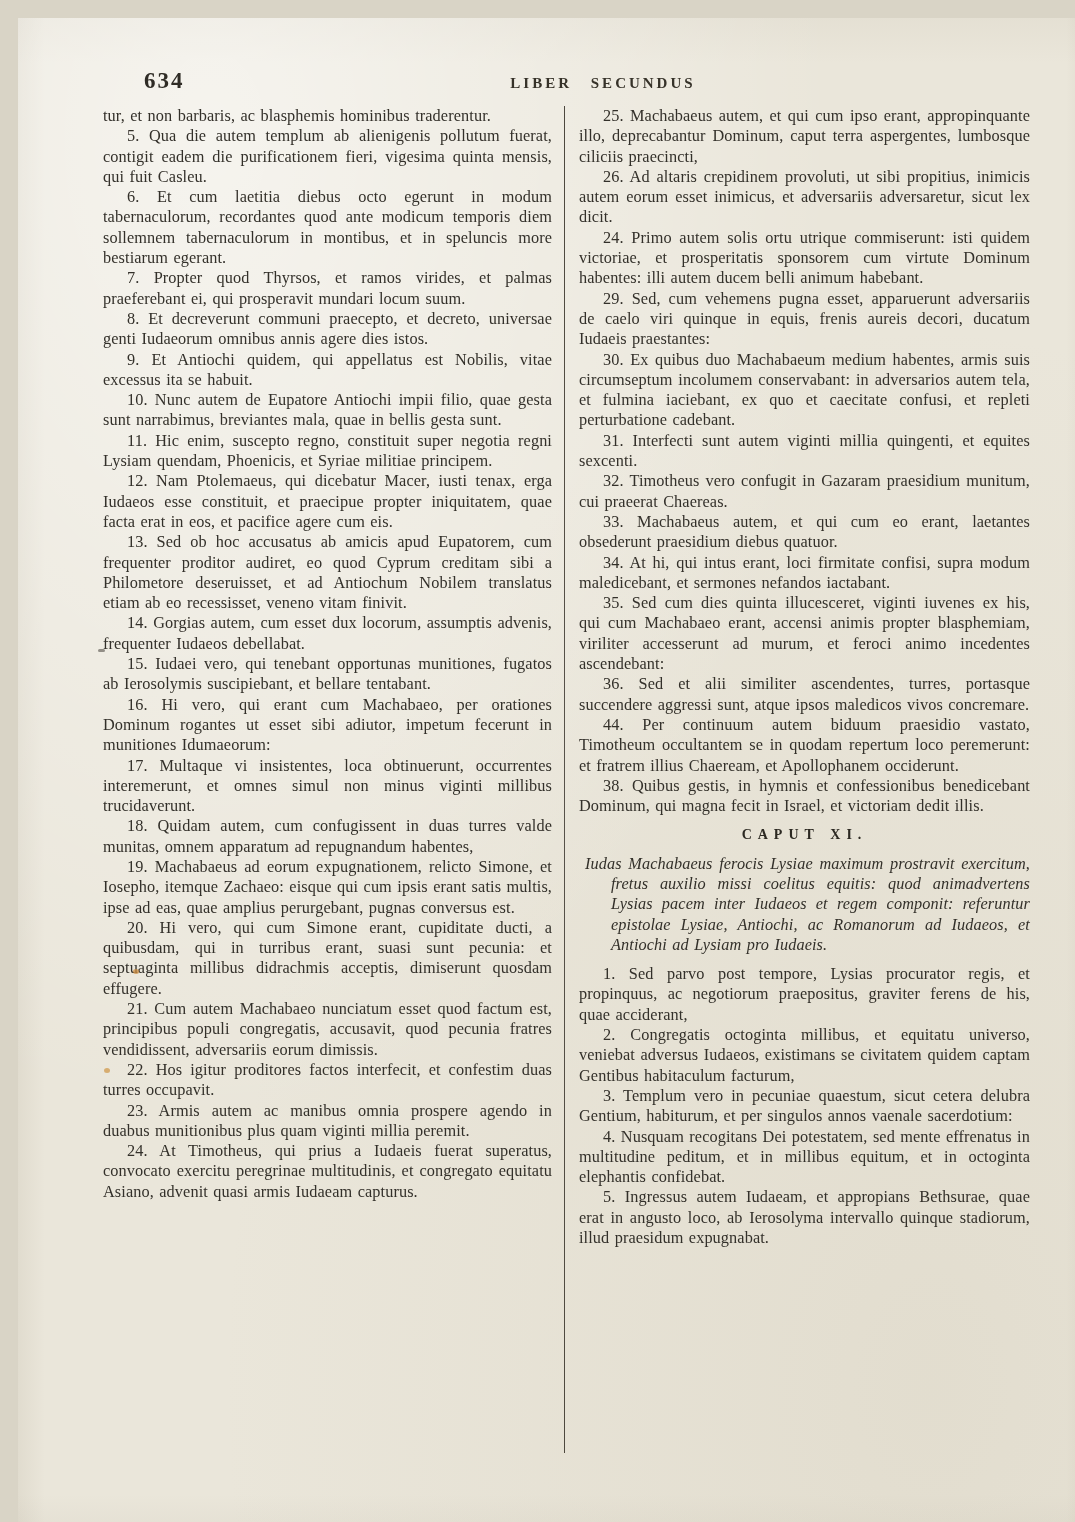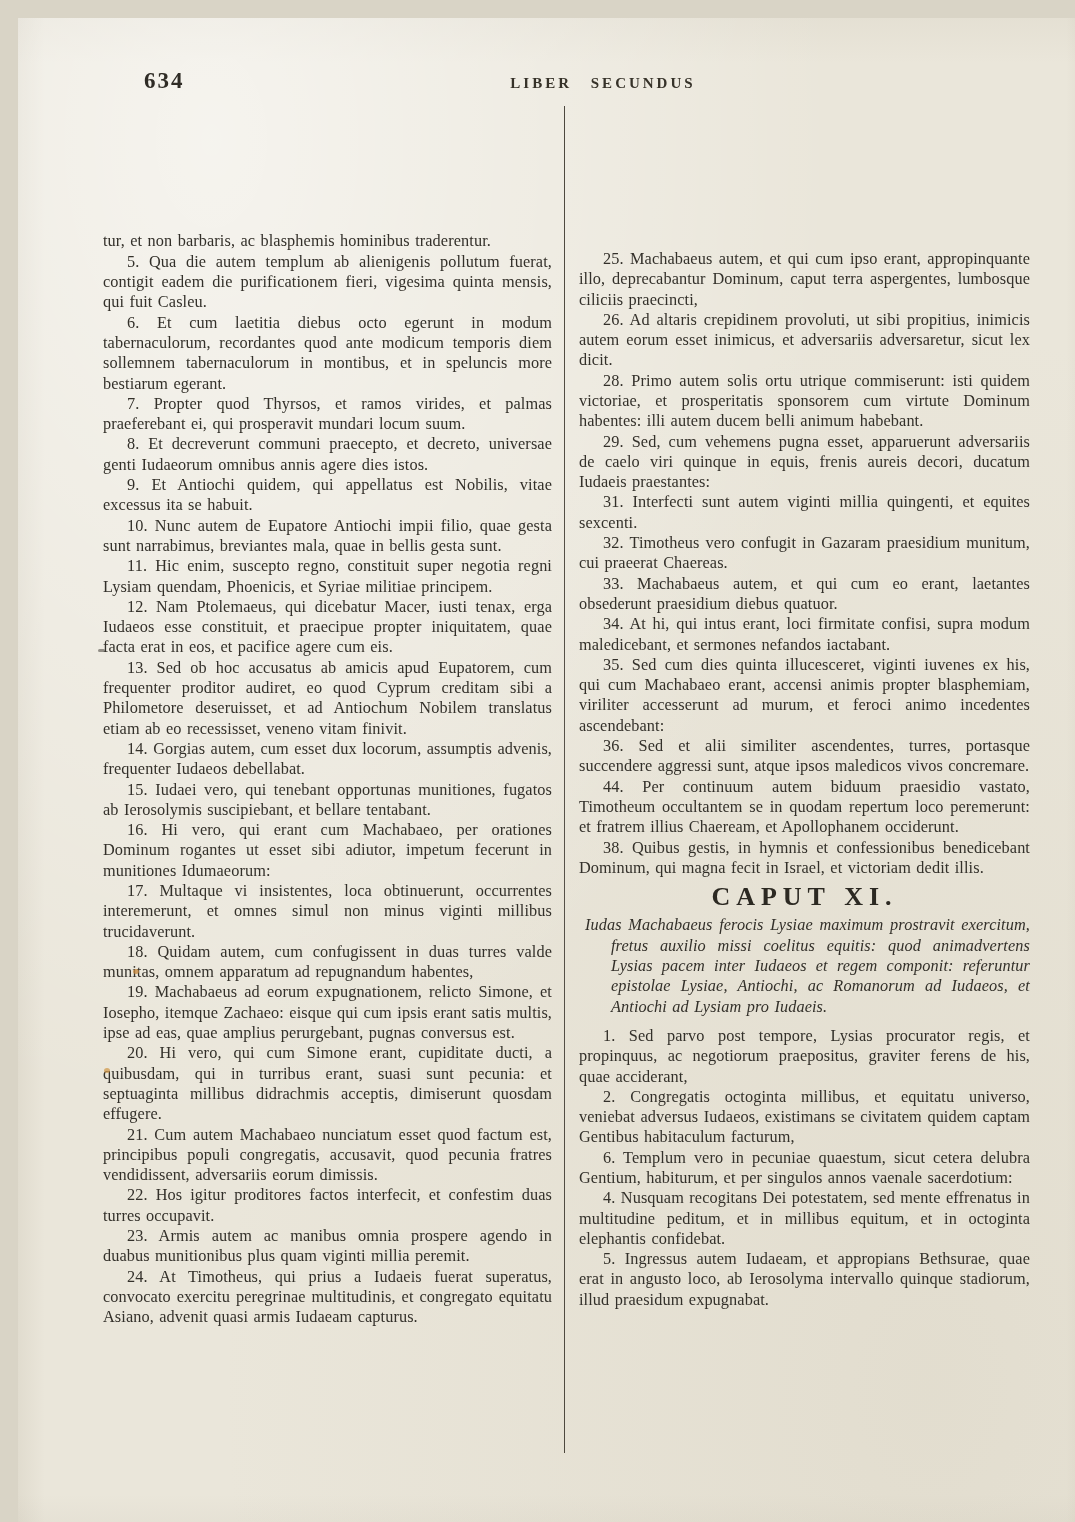--- a/index.html
+++ b/index.html
@@ -42,21 +42,21 @@
     letter-spacing: 3px;
     word-spacing: 12px;
     color: #363229;
   }
   .columns {
     position: absolute;
     left: 85px;
     top: 88px;
     width: 928px;
     display: flex;
-    align-items: center;
+    align-items: flex-start;
   }
   .col {
     text-align: justify;
     font-size: 16.3px;
     line-height: 20.3px;
     letter-spacing: 0.1px;
     word-spacing: 1.2px;
   }
   .col-left  { width: 449px; }
   .col-right { width: 451px; }
@@ -68,21 +68,21 @@
     background: linear-gradient(180deg, #4d483e 0%, #57524a 50%, #4d483e 100%);
   }
   p.verse {
     margin: 0;
     text-indent: 24px;
   }
   .col-left p.verse:first-of-type { text-indent: 0; }
   .caput {
     margin: 9px 0 8px 0;
     text-align: center;
-    font-size: 26px;
+    font-size: 14px;
     font-weight: bold;
     letter-spacing: 6px;
     color: #2c2922;
     font-family: Liberation Serif, serif;
   }
   .summary {
     margin: 0 0 9px 0;
     font-style: italic;
     padding-left: 32px;
     text-indent: -26px;
@@ -157,24 +157,25 @@
 
     <div class="col col-right">
 
       <div>
 
           <p class="verse">25. Machabaeus autem, et qui cum ipso erant, appropinquante illo, deprecabantur Dominum, caput terra aspergentes, lumbosque ciliciis praecincti,</p>
 
           <p class="verse">26. Ad altaris crepidinem provoluti, ut sibi propitius, inimicis autem eorum esset inimicus, et adversariis adversaretur, sicut lex dicit.</p>
 
 
-          <p class="verse">28. Primo autem solis ortu utrique commiserunt: isti quidem victoriae, et prosperitatis sponsorem cum virtute Dominum habentes: illi autem ducem belli animum habebant.</p>
+          <p class="verse">24. Primo autem solis ortu utrique commiserunt: isti quidem victoriae, et prosperitatis sponsorem cum virtute Dominum habentes: illi autem ducem belli animum habebant.</p>
 
           <p class="verse">29. Sed, cum vehemens pugna esset, apparuerunt adversariis de caelo viri quinque in equis, frenis aureis decori, ducatum Iudaeis praestantes:</p>
 
+          <p class="verse">30. Ex quibus duo Machabaeum medium habentes, armis suis circumseptum incolumem conservabant: in adversarios autem tela, et fulmina iaciebant, ex quo et caecitate confusi, et repleti perturbatione cadebant.</p>
 
           <p class="verse">31. Interfecti sunt autem viginti millia quingenti, et equites sexcenti.</p>
 
           <p class="verse">32. Timotheus vero confugit in Gazaram praesidium munitum, cui praeerat Chaereas.</p>
 
           <p class="verse">33. Machabaeus autem, et qui cum eo erant, laetantes obsederunt praesidium diebus quatuor.</p>
 
           <p class="verse">34. At hi, qui intus erant, loci firmitate confisi, supra modum maledicebant, et sermones nefandos iactabant.</p>
 
           <p class="verse">35. Sed cum dies quinta illucesceret, viginti iuvenes ex his, qui cum Machabaeo erant, accensi animis propter blasphemiam, viriliter accesserunt ad murum, et feroci animo incedentes ascendebant:</p>
@@ -189,21 +190,21 @@
       <h2 class="caput">CAPUT XI.</h2>
 
       <p class="summary">Iudas Machabaeus ferocis Lysiae maximum prostravit exercitum, fretus auxilio missi coelitus equitis: quod animadvertens Lysias pacem inter Iudaeos et regem componit: referuntur epistolae Lysiae, Antiochi, ac Romanorum ad Iudaeos, et Antiochi ad Lysiam pro Iudaeis.</p>
 
       <div>
 
           <p class="verse">1. Sed parvo post tempore, Lysias procurator regis, et propinquus, ac negotiorum praepositus, graviter ferens de his, quae acciderant,</p>
 
           <p class="verse">2. Congregatis octoginta millibus, et equitatu universo, veniebat adversus Iudaeos, existimans se civitatem quidem captam Gentibus habitaculum facturum,</p>
 
-          <p class="verse">6. Templum vero in pecuniae quaestum, sicut cetera delubra Gentium, habiturum, et per singulos annos vaenale sacerdotium:</p>
+          <p class="verse">3. Templum vero in pecuniae quaestum, sicut cetera delubra Gentium, habiturum, et per singulos annos vaenale sacerdotium:</p>
 
           <p class="verse">4. Nusquam recogitans Dei potestatem, sed mente effrenatus in multitudine peditum, et in millibus equitum, et in octoginta elephantis confidebat.</p>
 
           <p class="verse">5. Ingressus autem Iudaeam, et appropians Bethsurae, quae erat in angusto loco, ab Ierosolyma intervallo quinque stadiorum, illud praesidum expugnabat.</p>
         </div>
 
     </div>
   </div>
 
   <div class="spot spot-a"></div>

